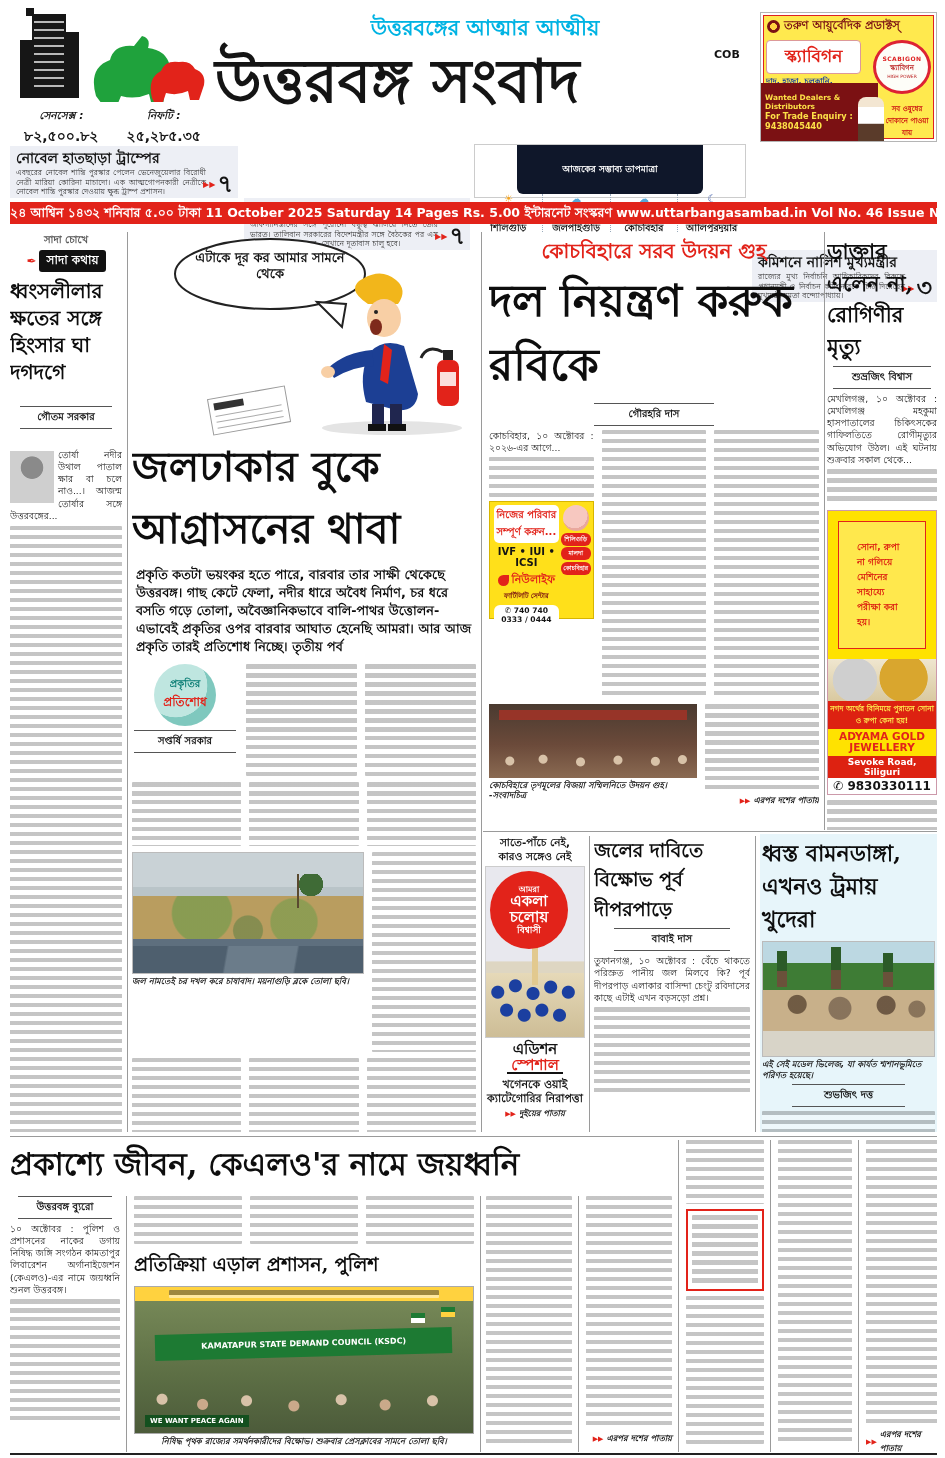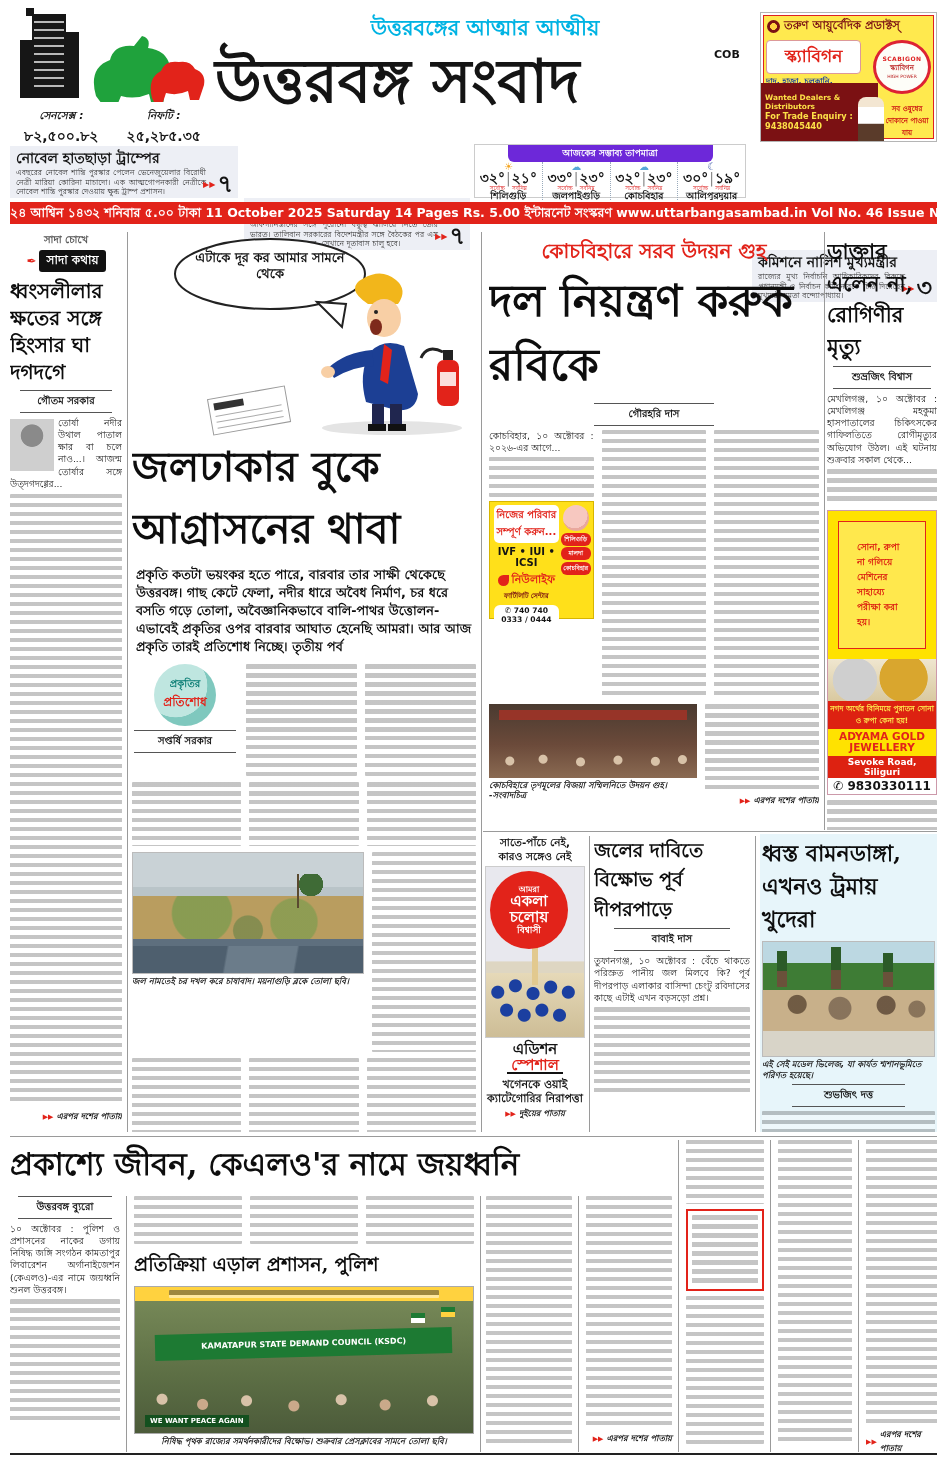--- a/index.html
+++ b/index.html
@@ -4,33 +4,33 @@
 <style>
   *{margin:0;padding:0;box-sizing:border-box}
   html,body{width:945px;height:1458px}
   body{font-family:"DejaVu Sans",sans-serif;background:#fff;color:#141414;position:relative;overflow:hidden}
   .abs{position:absolute}
   .serif{font-family:"DejaVu Serif","Liberation Serif",serif}
   .vrule{background:#9a9a9a;width:1px}
   .hrule{background:#9a9a9a;height:1px}
   .skel{background:repeating-linear-gradient(#3d3d3d 0 4.5px,#fff 4.5px 9px);opacity:.30;border-radius:1px}
   .body-txt{font-size:9.2px;line-height:1.32;text-align:justify;color:#1b1b1b}
-  .byline{font-weight:bold;font-size:10px;text-align:center;padding:2px 0;border-top:1px solid #555;border-bottom:1px solid #555;margin:4px 10px}
+  .byline{font-weight:bold;font-size:10px;text-align:center;padding:2px 0;border-top:1px solid #555;border-bottom:1px solid #555;margin:20px 10px}
   .cont{display:flex;justify-content:flex-end;gap:3px;align-items:center;font-size:8.3px;font-style:italic;font-weight:bold}
   .cont .arr{color:#e2231a;font-size:7px;font-style:normal}
   .caption{font-size:8.4px;font-style:italic;font-weight:bold;color:#222;line-height:1.25}
   
   .teaser{background:#edeff5;padding:5px 6px 3px;position:relative;height:52px;overflow:hidden}
   .teaser .tt{font-size:14px;font-weight:bold;line-height:1.05;margin-bottom:2px}
   .teaser .tx{font-size:7.6px;line-height:1.3;text-align:justify;padding-right:26px;color:#333}
   .teaser .pg{position:absolute;right:5px;bottom:2px;display:flex;align-items:flex-end;gap:2px}
   .teaser .pg .arr{color:#e2231a;font-size:8px;line-height:22px}
   .teaser .pg .num{font-size:24px;font-weight:bold;line-height:1}
   
-  .wband{background:#6d28d9;color:#fff;font-size:9px;font-weight:bold;text-align:center;width:205px;margin:0 auto;border-radius:0 0 6px 6px;padding:1px 0}
+  .wband{background:#0f172a;color:#fff;font-size:9px;font-weight:bold;text-align:center;width:186px;margin:0 auto;border-radius:0 0 6px 6px;padding:17px 0}
   .wrow{display:flex;height:38px}
   .wcell{flex:1;text-align:center;border-right:1px dotted #9ab;padding-top:0;overflow:hidden}
   .wcell:last-child{border-right:none}
   .wicon{font-size:10px;line-height:10px;display:block}
   .wtemps{font-size:14px;font-weight:bold;line-height:13px}
   .wtemps i{font-style:normal;color:#888;font-weight:normal;padding:0 1px}
   .wlabs{display:flex;justify-content:center;gap:7px;font-size:5.6px;color:#d22;line-height:6px}
   .wname{font-size:9.5px;font-weight:bold;line-height:10px}
   
   .kicker{color:#e2231a;font-weight:bold;text-align:center}
@@ -188,21 +188,21 @@
 <div class="abs" style="left:10px;top:232px;width:112px;height:900px;overflow:hidden">
   <div style="text-align:center;font-size:10px;color:#555;font-weight:bold">সাদা চোখে</div>
   <div style="display:flex;align-items:center;justify-content:center;gap:3px;margin-top:1px">
     <span style="color:#e2231a;font-size:12px">✒</span>
     <span style="background:#111;color:#fff;font-size:12px;font-weight:bold;padding:1px 7px;border-radius:3px">সাদা কথায়</span>
   </div>
   <div class="hl serif" style="font-size:20px;line-height:1.35;margin-top:6px">ধ্বংসলীলার ক্ষতের সঙ্গে হিংসার ঘা দগদগে</div>
   <div class="byline">গৌতম সরকার</div>
   <div style="overflow:hidden">
     <div style="float:left;width:44px;height:52px;margin:2px 4px 2px 0;background:radial-gradient(circle at 50% 32%,#8a8a8a 26%,#cfcfcf 28%),linear-gradient(#cfcfcf 60%,#777 61%)"></div>
-    <div class="body-txt">তোর্ষা নদীর উথাল পাতাল ক্ষার বা চলে নাও...। আজন্ম তোর্ষার সঙ্গে উত্দগদগ্গের...</div>
+    <div class="body-txt">তোর্ষা নদীর উথাল পাতাল ক্ষার বা চলে নাও...। আজন্ম তোর্ষার সঙ্গে উত্তরবঙ্গের...</div>
   </div>
   <div class="skel" style="height:612px;margin-top:4px"></div>
   <div class="cont" style="margin-top:4px">
       <span class="arr">▶▶</span>
       <span>এরপর দশের পাতায়</span>
     </div>
 </div>
 
 <div class="abs" style="left:132px;top:232px;width:344px;height:900px;overflow:hidden">
 

